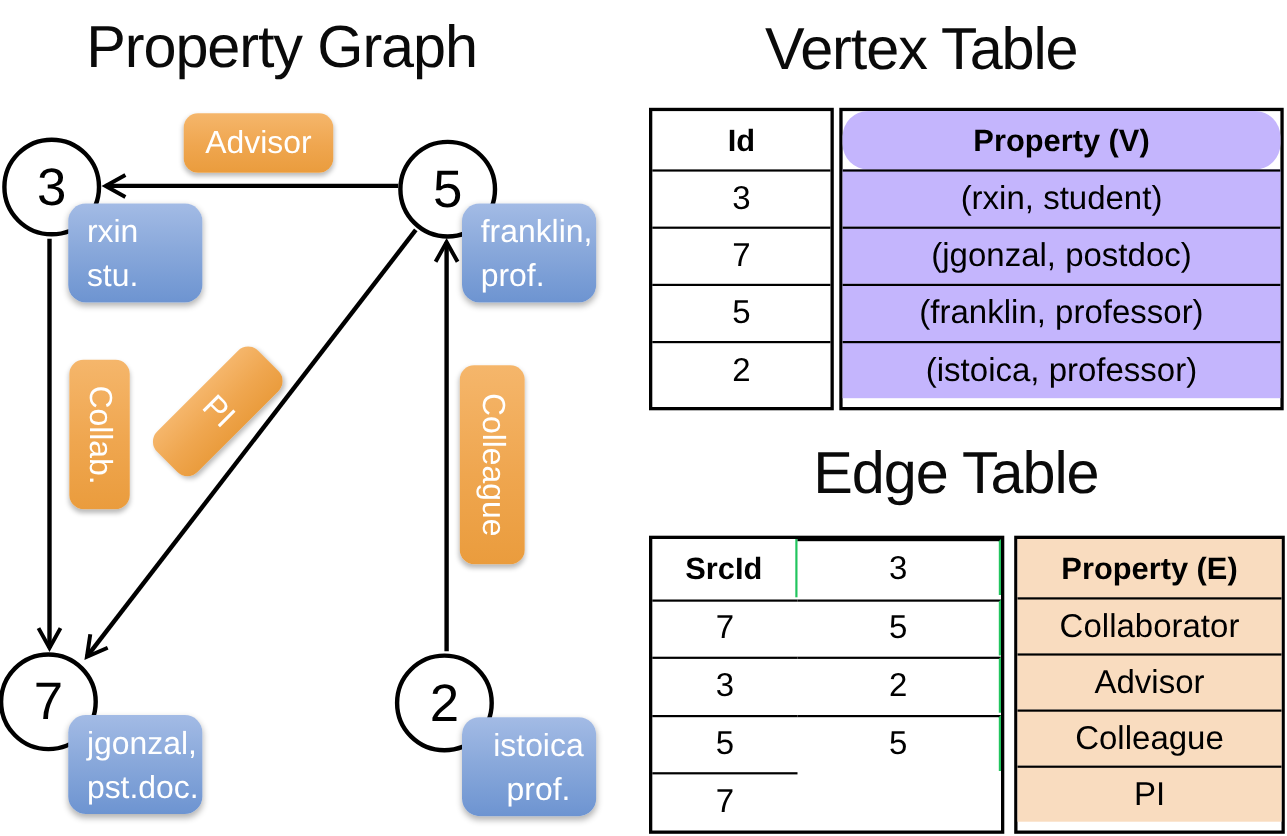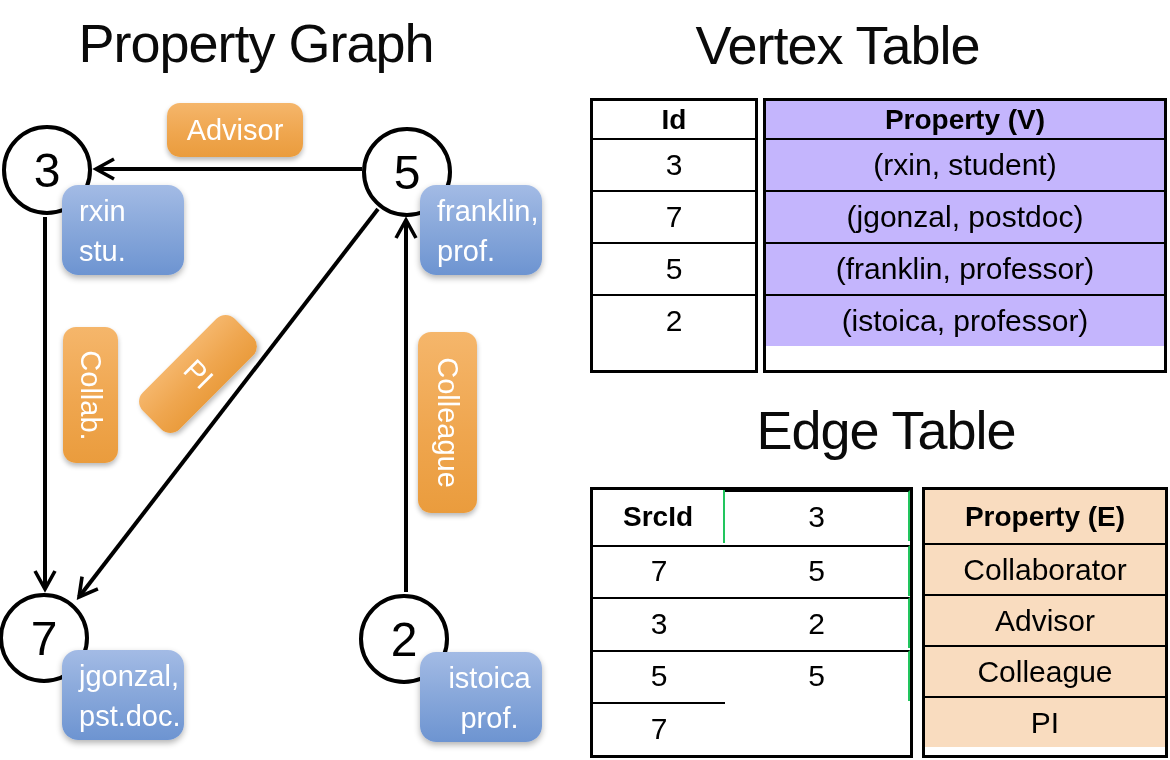--- a/index.html
+++ b/index.html
@@ -32,33 +32,33 @@
   .edges{position:absolute;left:0;top:0;z-index:2;pointer-events:none;}
 
   
   .tbl{position:absolute;border:3px solid #000;background:#fff;box-sizing:border-box;}
   .cell{display:flex;align-items:center;justify-content:center;border-top:2px solid #000;
         font-size:30px;white-space:nowrap;box-sizing:border-box;}
   .cell.first{border-top:none;}
   .cell.hdr{font-weight:bold;font-size:28px;}
   .bluefill{background:#c4b5fd;}
   .tanfill{background:#f9dcbf;}
-  .vcell{height:52px;}  .vhdr{height:37px;}
+  .vcell{height:52px;}  .vhdr{height:53px;border-radius:23px;}
   .ecell{height:51px;}  .ehdr{height:53px;}
   .grid2{display:grid;grid-template-columns:132px 1fr;}
   .grid2 .cl{border-right:2px solid #22c55e;}
 </style>
 </head>
 <body>
 
 <div class="page">
 
   <div class="big-title" style="left:16px;top:12px;width:480px;">Property Graph</div>
   <div class="big-title" style="left:605px;top:14px;width:465px;">Vertex Table</div>
-  <div class="big-title" style="left:616px;top:399px;width:540px;">Edge Table</div>
+  <div class="big-title" style="left:599px;top:399px;width:540px;">Edge Table</div>
 
   <svg class="edges" width="585" height="760" viewBox="0 0 585 760">
     <defs>
       <marker id="arrowhead" markerUnits="userSpaceOnUse" markerWidth="30" markerHeight="30" refX="20" refY="12" orient="auto">
         <path d="M2,2 L20,12 L2,22" fill="none" stroke="#000" stroke-width="3.6" stroke-linejoin="miter"></path>
       </marker>
     </defs>
     <line x1="362" y1="169" x2="96" y2="169" stroke="#000" stroke-width="4" marker-end="url(#arrowhead)"></line>
     <line x1="45" y1="217" x2="45" y2="589" stroke="#000" stroke-width="4" marker-end="url(#arrowhead)"></line>
     <line x1="378" y1="209" x2="79" y2="597" stroke="#000" stroke-width="4" marker-end="url(#arrowhead)"></line>

